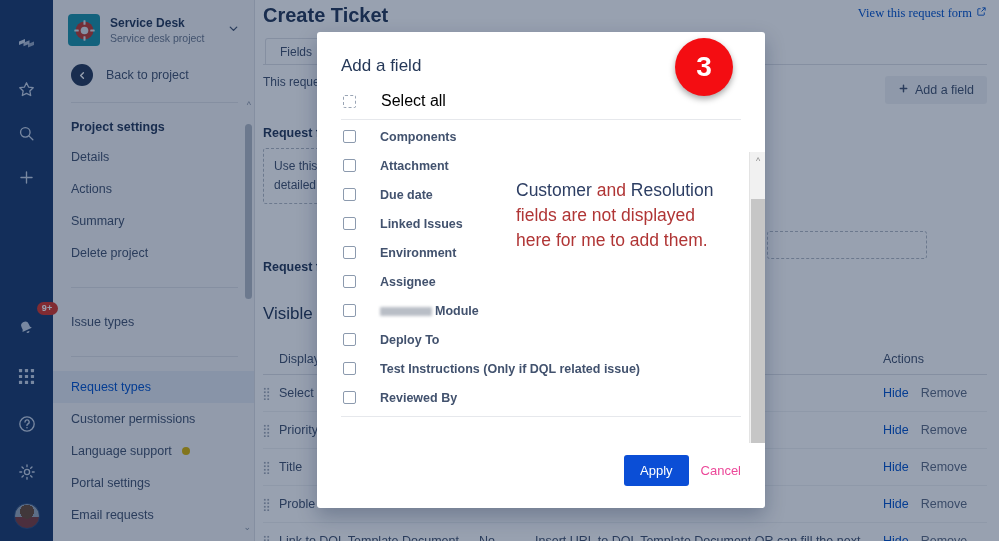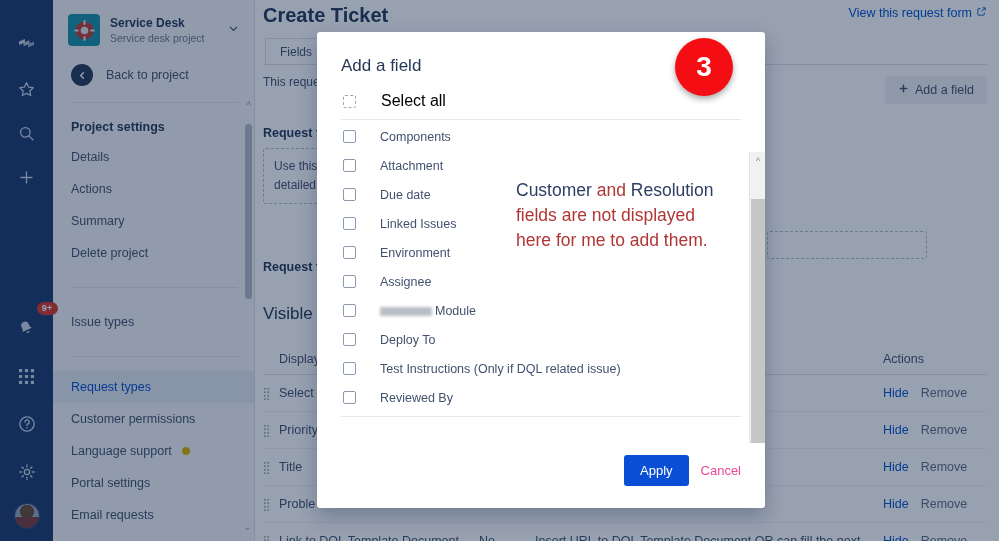--- a/index.html
+++ b/index.html
@@ -88,21 +88,21 @@
     position: absolute; left: 0; top: 22px; width: 7px; height: 175px;
     background: #b3bac5; border-radius: 4px;
   }
   .side-arrow { position: absolute; right: 1px; color: #8993a4; font-size: 9px; }
 
   
   #main { position: absolute; left: 255px; top: 0; right: 0; height: 541px; background: #fff; padding: 0; }
   #page-title { position: absolute; left: 8px; top: 4px; font-size: 20px; color: #253858; }
   #view-form {
     position: absolute; right: 12px; top: 6px; font-size: 12.5px; color: #0052cc; cursor: pointer;
-    display: flex; align-items: center; gap: 4px;
+    display: flex; align-items: center; gap: 4px; font-family: Liberation Serif, serif;
   }
   #tabs { position: absolute; left: 10px; top: 38px; display: flex; gap: 2px; }
   .tab {
     font-size: 12px; color: #42526e; padding: 6px 14px;
     border: 1px solid #dfe1e6; border-bottom: none; border-radius: 3px 3px 0 0;
     background: #fff; cursor: pointer;
   }
   #tab-rule { position: absolute; left: 8px; right: 12px; top: 64px; height: 1px; background: #dfe1e6; }
   #req-desc { position: absolute; left: 8px; top: 75px; font-size: 12px; color: #42526e; }
   #add-field-btn {
@@ -154,21 +154,21 @@
   }
   .cb {
     width: 13px; height: 13px; border: 1px solid #8c9aae; background: #fff;
     border-radius: 2px; flex: none;
   }
   .cb.dashed { border: 1px dashed #9aa5b5; }
   .opt {
     display: flex; align-items: center; gap: 24px;
     padding: 7.5px 0 7.5px 2px; font-size: 12.5px; color: #42526e; cursor: pointer;
   }
-  .opt .lbl { white-space: nowrap; }
+  .opt .lbl { white-space: nowrap; font-weight: bold; }
   .redacted {
     display: inline-block; width: 52px; height: 9px; vertical-align: -1px;
     background: #b9bec6; border-radius: 1px; filter: blur(1.6px); margin-right: 3px;
   }
   #list-bottom-rule { height: 1px; background: #e6e8ec; margin-top: 4px; }
 
   #m-scroll {
     position: absolute; right: 0px; top: 66px; width: 16px; height: 342px;
     background: #f1f1f1; border-left: 1px solid #e3e3e3; z-index: 5;
   }

